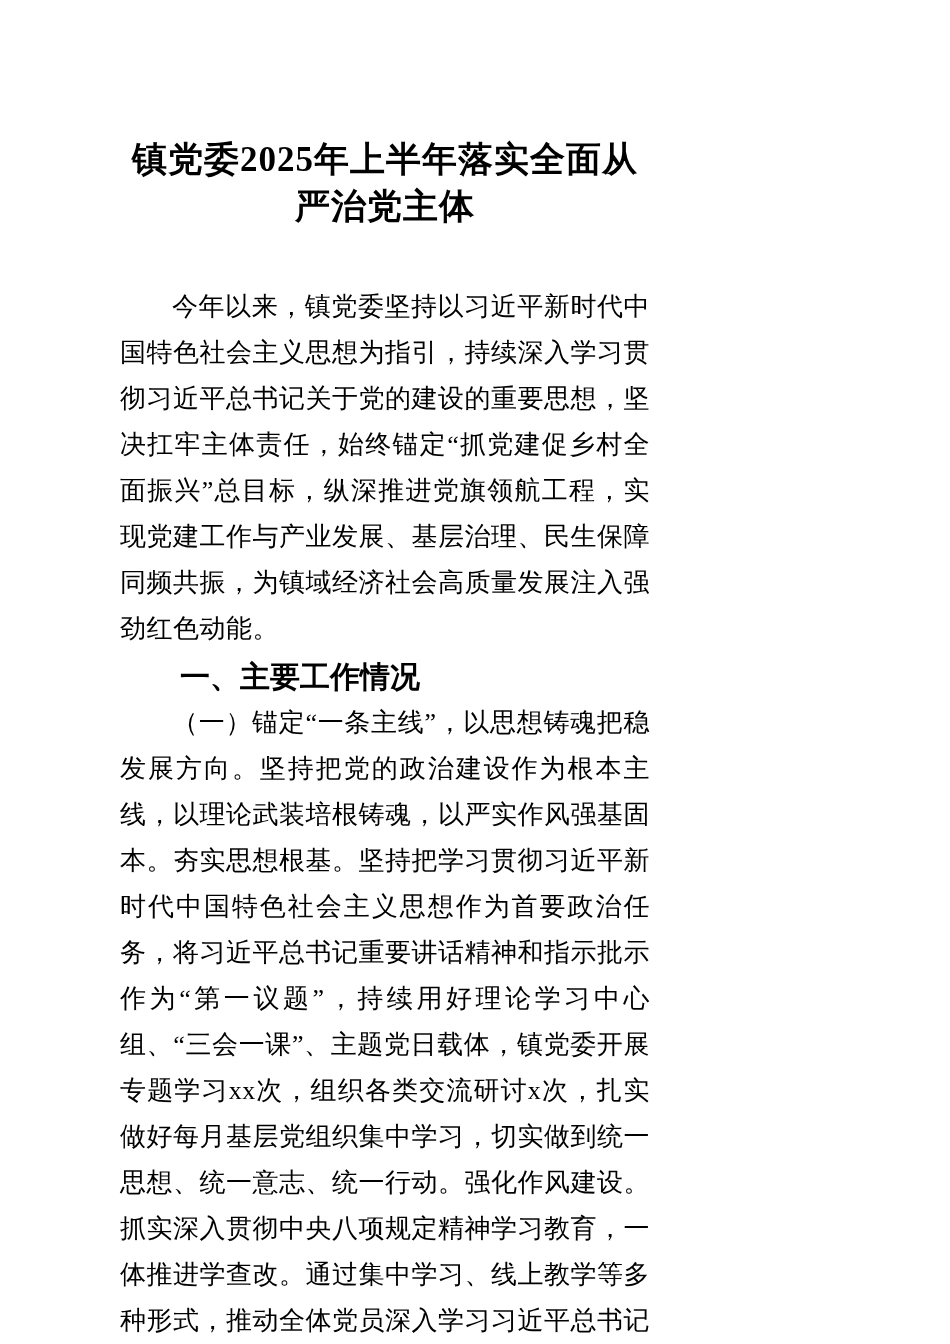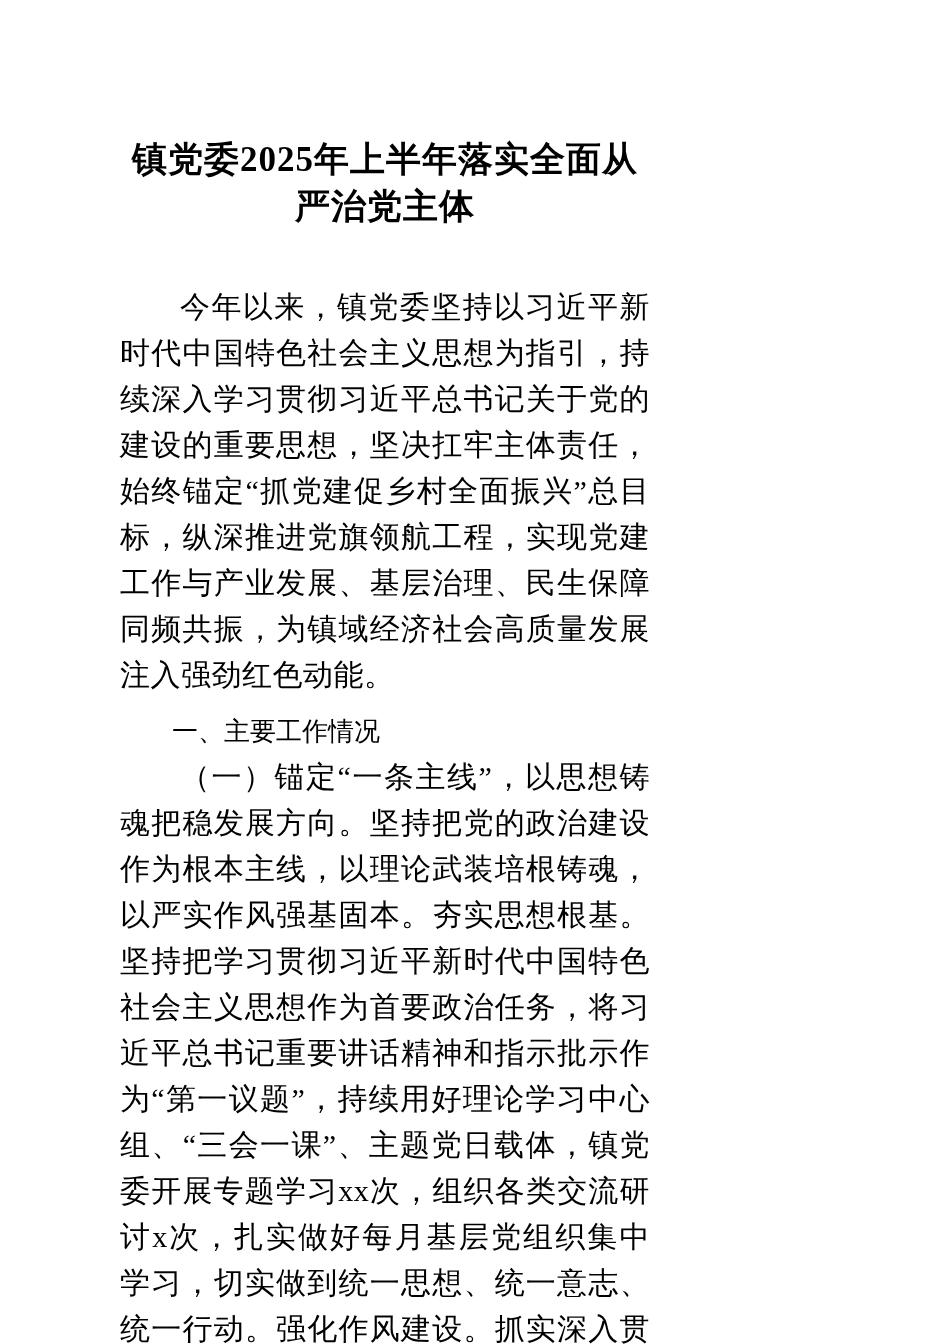--- a/index.html
+++ b/index.html
@@ -25,30 +25,30 @@
     font-weight: bold;
     line-height: 47px;
     letter-spacing: 1px;
     font-family: "Liberation Serif", "DejaVu Serif", serif;
   }
   .doc-title .title-line {
     display: block;
   }
   .body-para {
     margin: 0;
-    font-size: 30px;
+    font-size: 26px;
     line-height: 46px;
     text-align: justify;
     text-indent: 2em;
     letter-spacing: 0.5px;
   }
   .section-heading {
-    margin: 10px 0 0 0;
-    font-size: 26px;
-    font-weight: normal;
+    margin: 2px 0 0 0;
+    font-size: 30px;
+    font-weight: bold;
     line-height: 46px;
     text-indent: 2em;
     font-family: "Liberation Sans", "DejaVu Sans", sans-serif;
   }
 </style>
 </head>
 <body>
 
 <div class="page">
 

